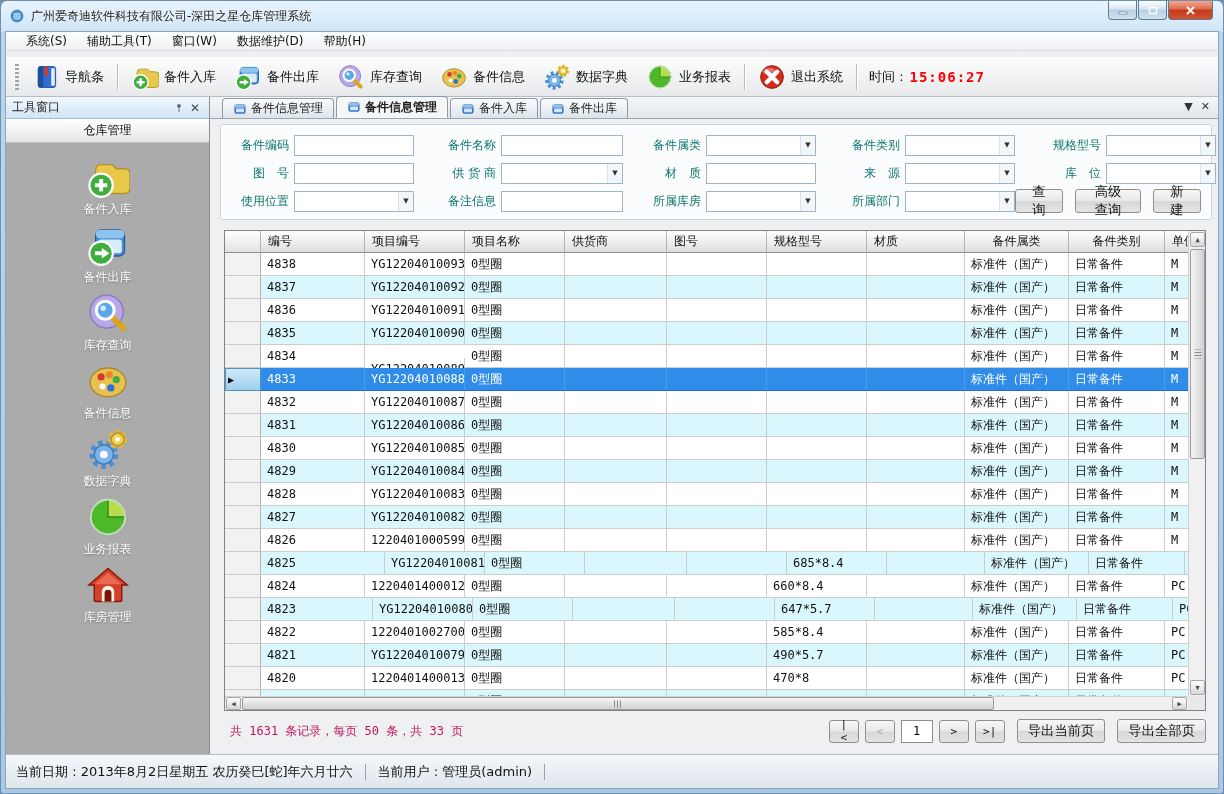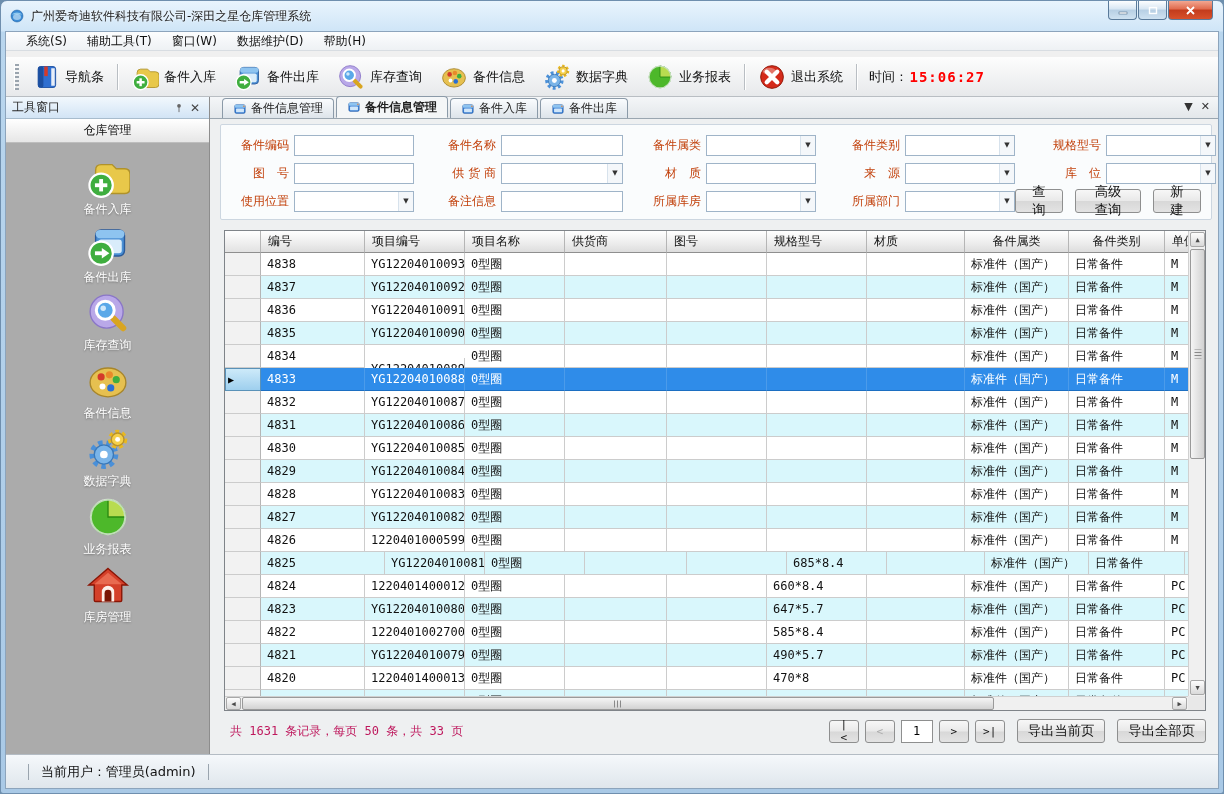--- a/index.html
+++ b/index.html
@@ -49,21 +49,21 @@
   .tab{display:flex;align-items:center;gap:4px;height:20px;padding:0 10px;margin-right:2px;
     border:1px solid #8b9aa8;border-bottom:none;border-radius:4px 4px 0 0;
     background:linear-gradient(#fafcfe,#dde4ea);color:#222;white-space:nowrap;}
   .tab.active{background:#f4f6f7;font-weight:bold;height:22px;border-bottom:1px solid #f4f6f7;}
   .tabstrip-icons{position:absolute;right:8px;top:3px;display:flex;gap:8px;color:#333;font-size:11px;}
   .tabstrip-icons span{cursor:default;}
   
   .form-panel{position:absolute;left:10px;top:27px;width:992px;height:96px;background:#fafcfd;
     border:1px solid #ccd6e0;border-radius:2px;padding-top:8px;}
   .f-row{display:flex;align-items:center;height:24px;margin-bottom:4px;padding-left:6px;}
-  .f-label{display:inline-block;text-align:right;margin-right:5px;color:#c2410c;white-space:pre;}
+  .f-label{display:inline-block;text-align:right;margin-right:5px;color:#0f766e;white-space:pre;}
   .f-input,.f-combo{height:21px;background:#fff;border:1px solid #9fb4c8;position:relative;}
   .f-combo .arrow{position:absolute;right:0;top:0;width:15px;height:100%;display:flex;align-items:center;justify-content:center;
     font-size:7px;color:#333;border-left:1px solid #d7e2ec;background:#f4f7fa;}
   .g0 .f-label{width:62px;} .g0 .f-field{width:120px;}
   .g1{margin-left:22px;} .g1 .f-label{width:60px;} .g1 .f-field{width:122px;}
   .g2{margin-left:18px;} .g2 .f-label{width:60px;} .g2 .f-field{width:110px;}
   .g3{margin-left:24px;} .g3 .f-label{width:60px;} .g3 .f-field{width:110px;}
   .g4{margin-left:26px;} .g4 .f-label{width:60px;} .g4 .f-field{width:110px;}
   .fgroup{display:flex;align-items:center;}
   .form-buttons{margin-left:auto;display:flex;gap:12px;margin-right:10px;}
@@ -673,21 +673,21 @@
                   <div class="gc" style="width: 102px;"></div>
                   <div class="gc" style="width: 100px;"></div>
                   <div class="gc" style="width: 100px;">660*8.4</div>
                   <div class="gc" style="width: 98px;"></div>
                   <div class="gc" style="width: 104px;">标准件（国产）</div>
                   <div class="gc" style="width: 96px;">日常备件</div>
                   <div class="gc" style="width: 40px;">PC</div>
                 </div>
                 <div class="g-row alt">
                   <div class="g-rowhead"></div>
-                  <div class="gc" style="width: 104px;">4823</div>
+                  <div class="gc" style="width: 112px;">4823</div>
                   <div class="gc" style="width: 100px;">YG12204010080</div>
                   <div class="gc" style="width: 100px;">0型圈</div>
                   <div class="gc" style="width: 102px;"></div>
                   <div class="gc" style="width: 100px;"></div>
                   <div class="gc" style="width: 100px;">647*5.7</div>
                   <div class="gc" style="width: 98px;"></div>
                   <div class="gc" style="width: 104px;">标准件（国产）</div>
                   <div class="gc" style="width: 96px;">日常备件</div>
                   <div class="gc" style="width: 40px;">PC</div>
                 </div>
@@ -771,18 +771,19 @@
             <button class="btn pg-btn">&gt;</button>
             <button class="btn pg-btn">&gt;|</button>
             <button class="btn pg-export">导出当前页</button>
             <button class="btn pg-export">导出全部页</button>
           </div>
         </div>
       </div>
     </div>
 
     <div class="statusbar">
+      <span>当前日期 : 2013年8月2日星期五 农历癸巳[蛇]年六月廿六</span>
       <div class="st-sep"></div>
       <span>当前用户 : 管理员(admin)</span>
       <div class="st-sep"></div>
     </div>
   </div>
 </div>
 
 </body></html>

